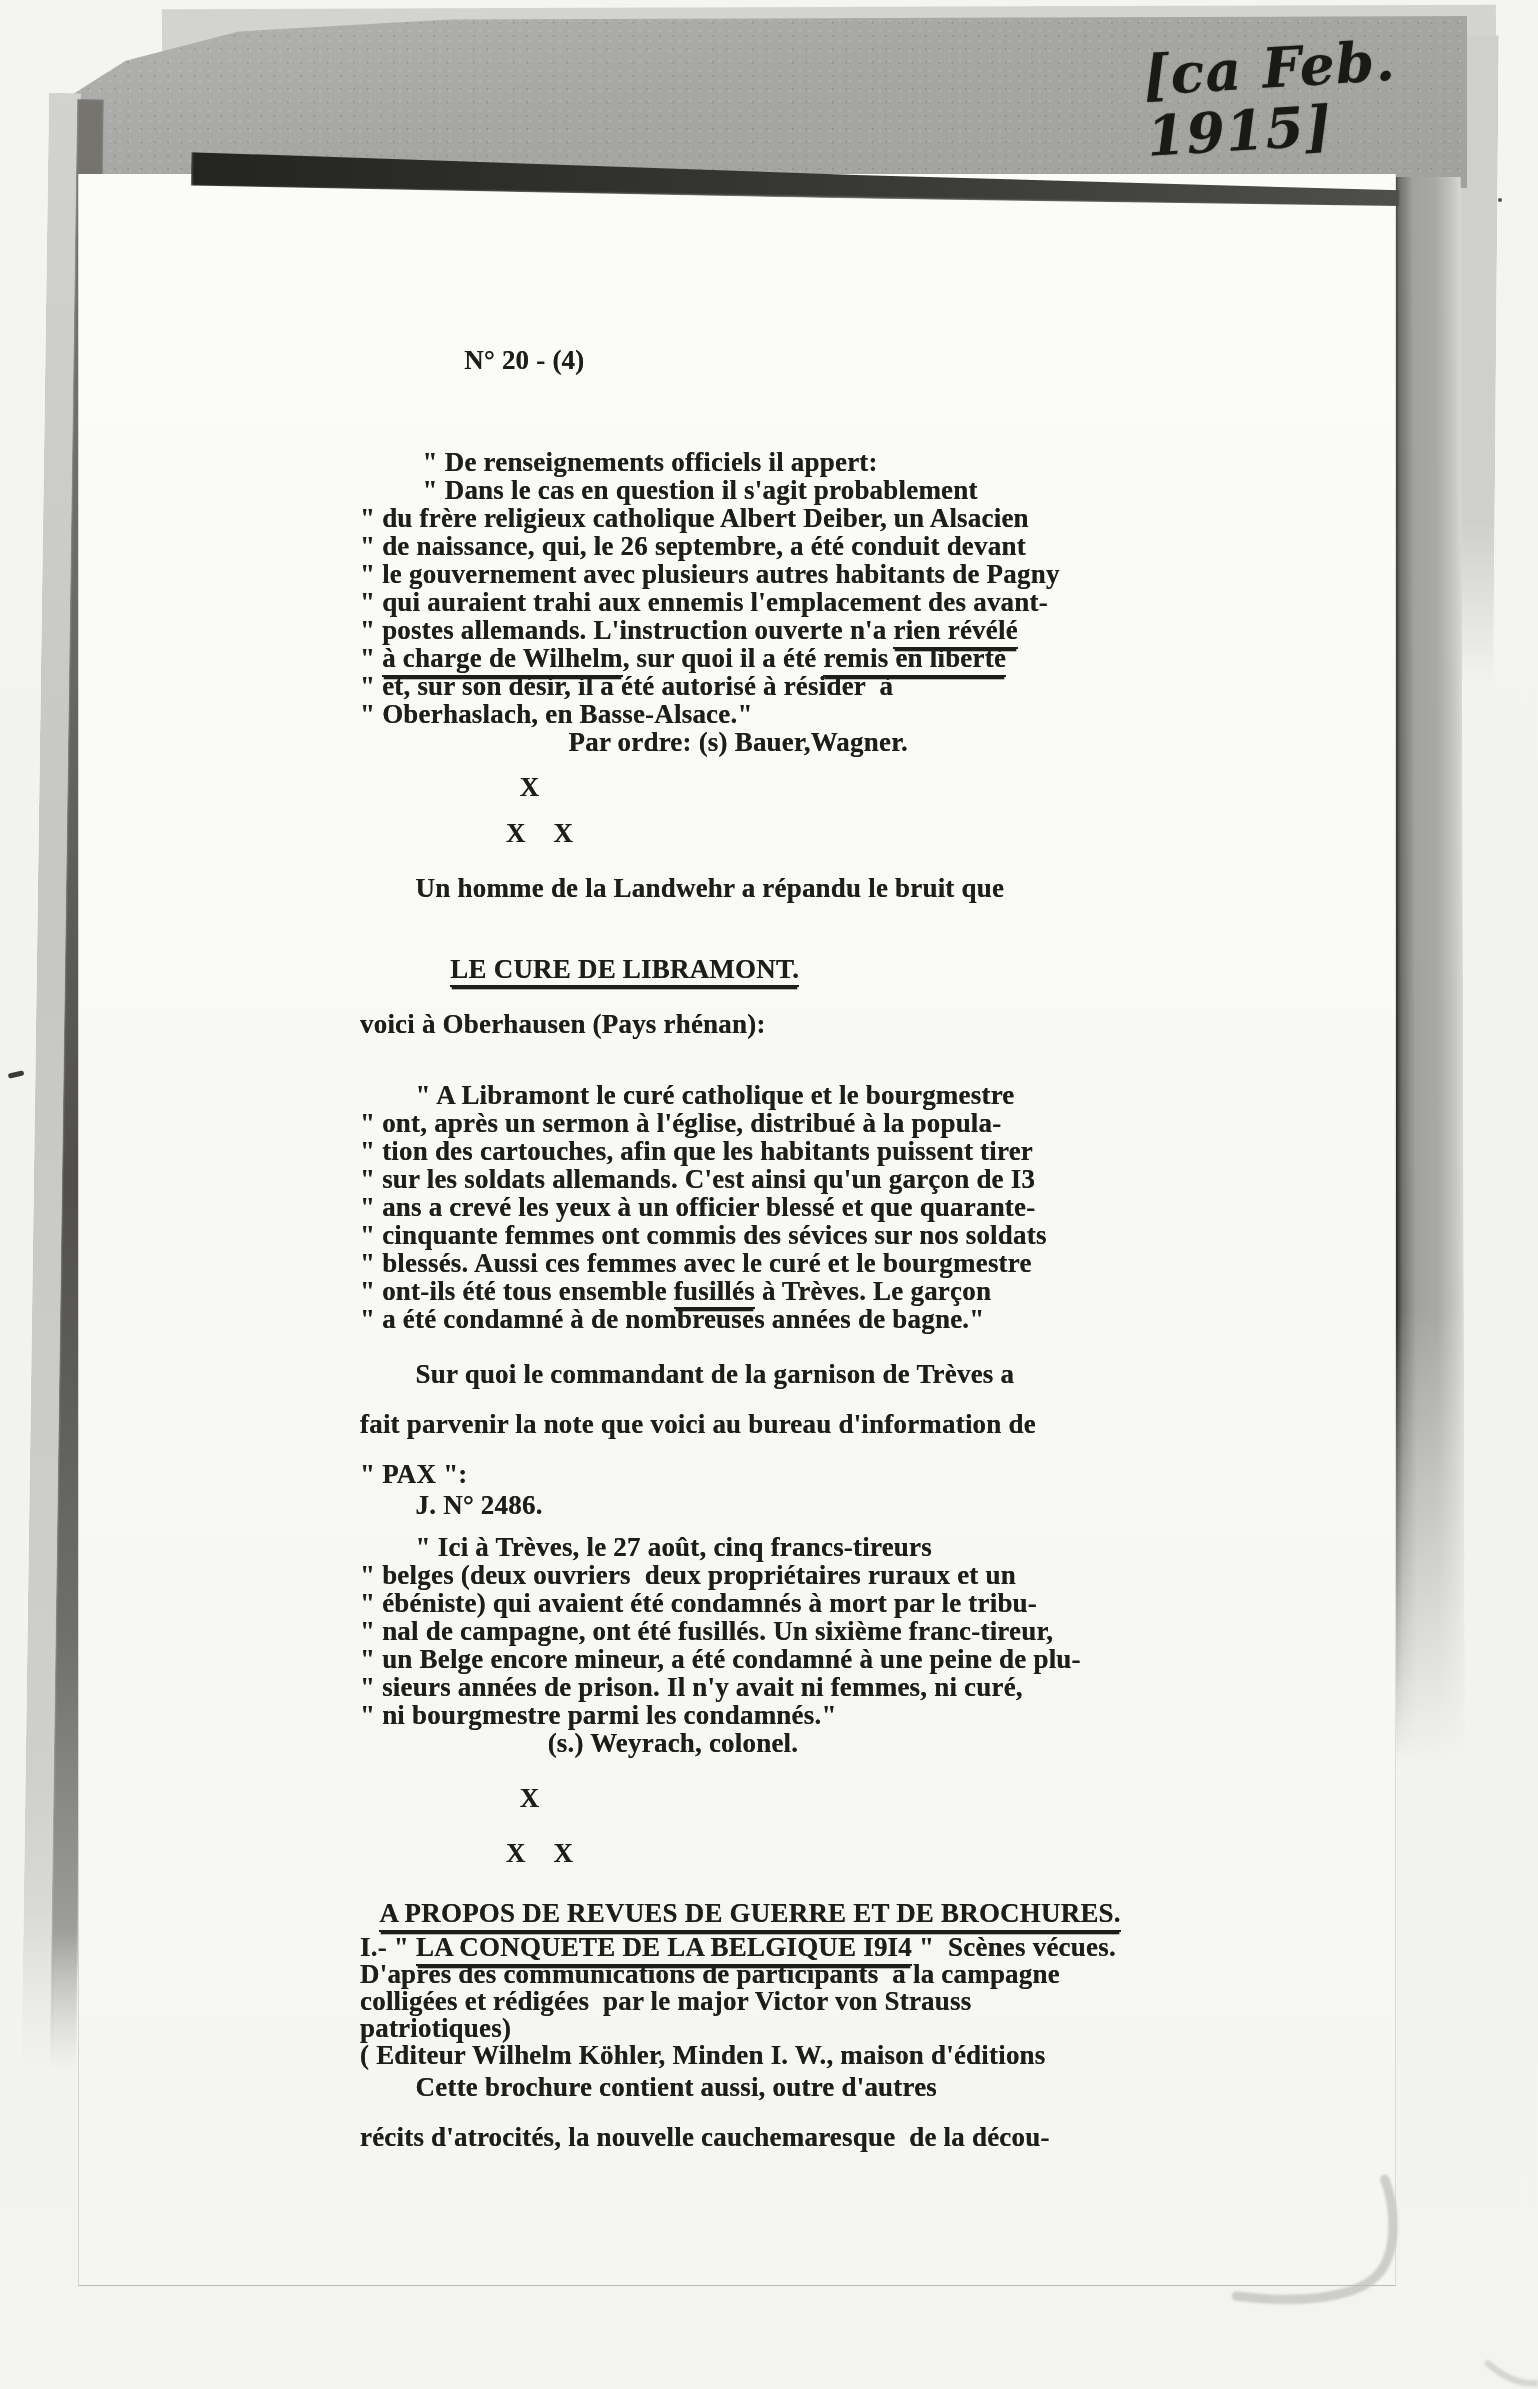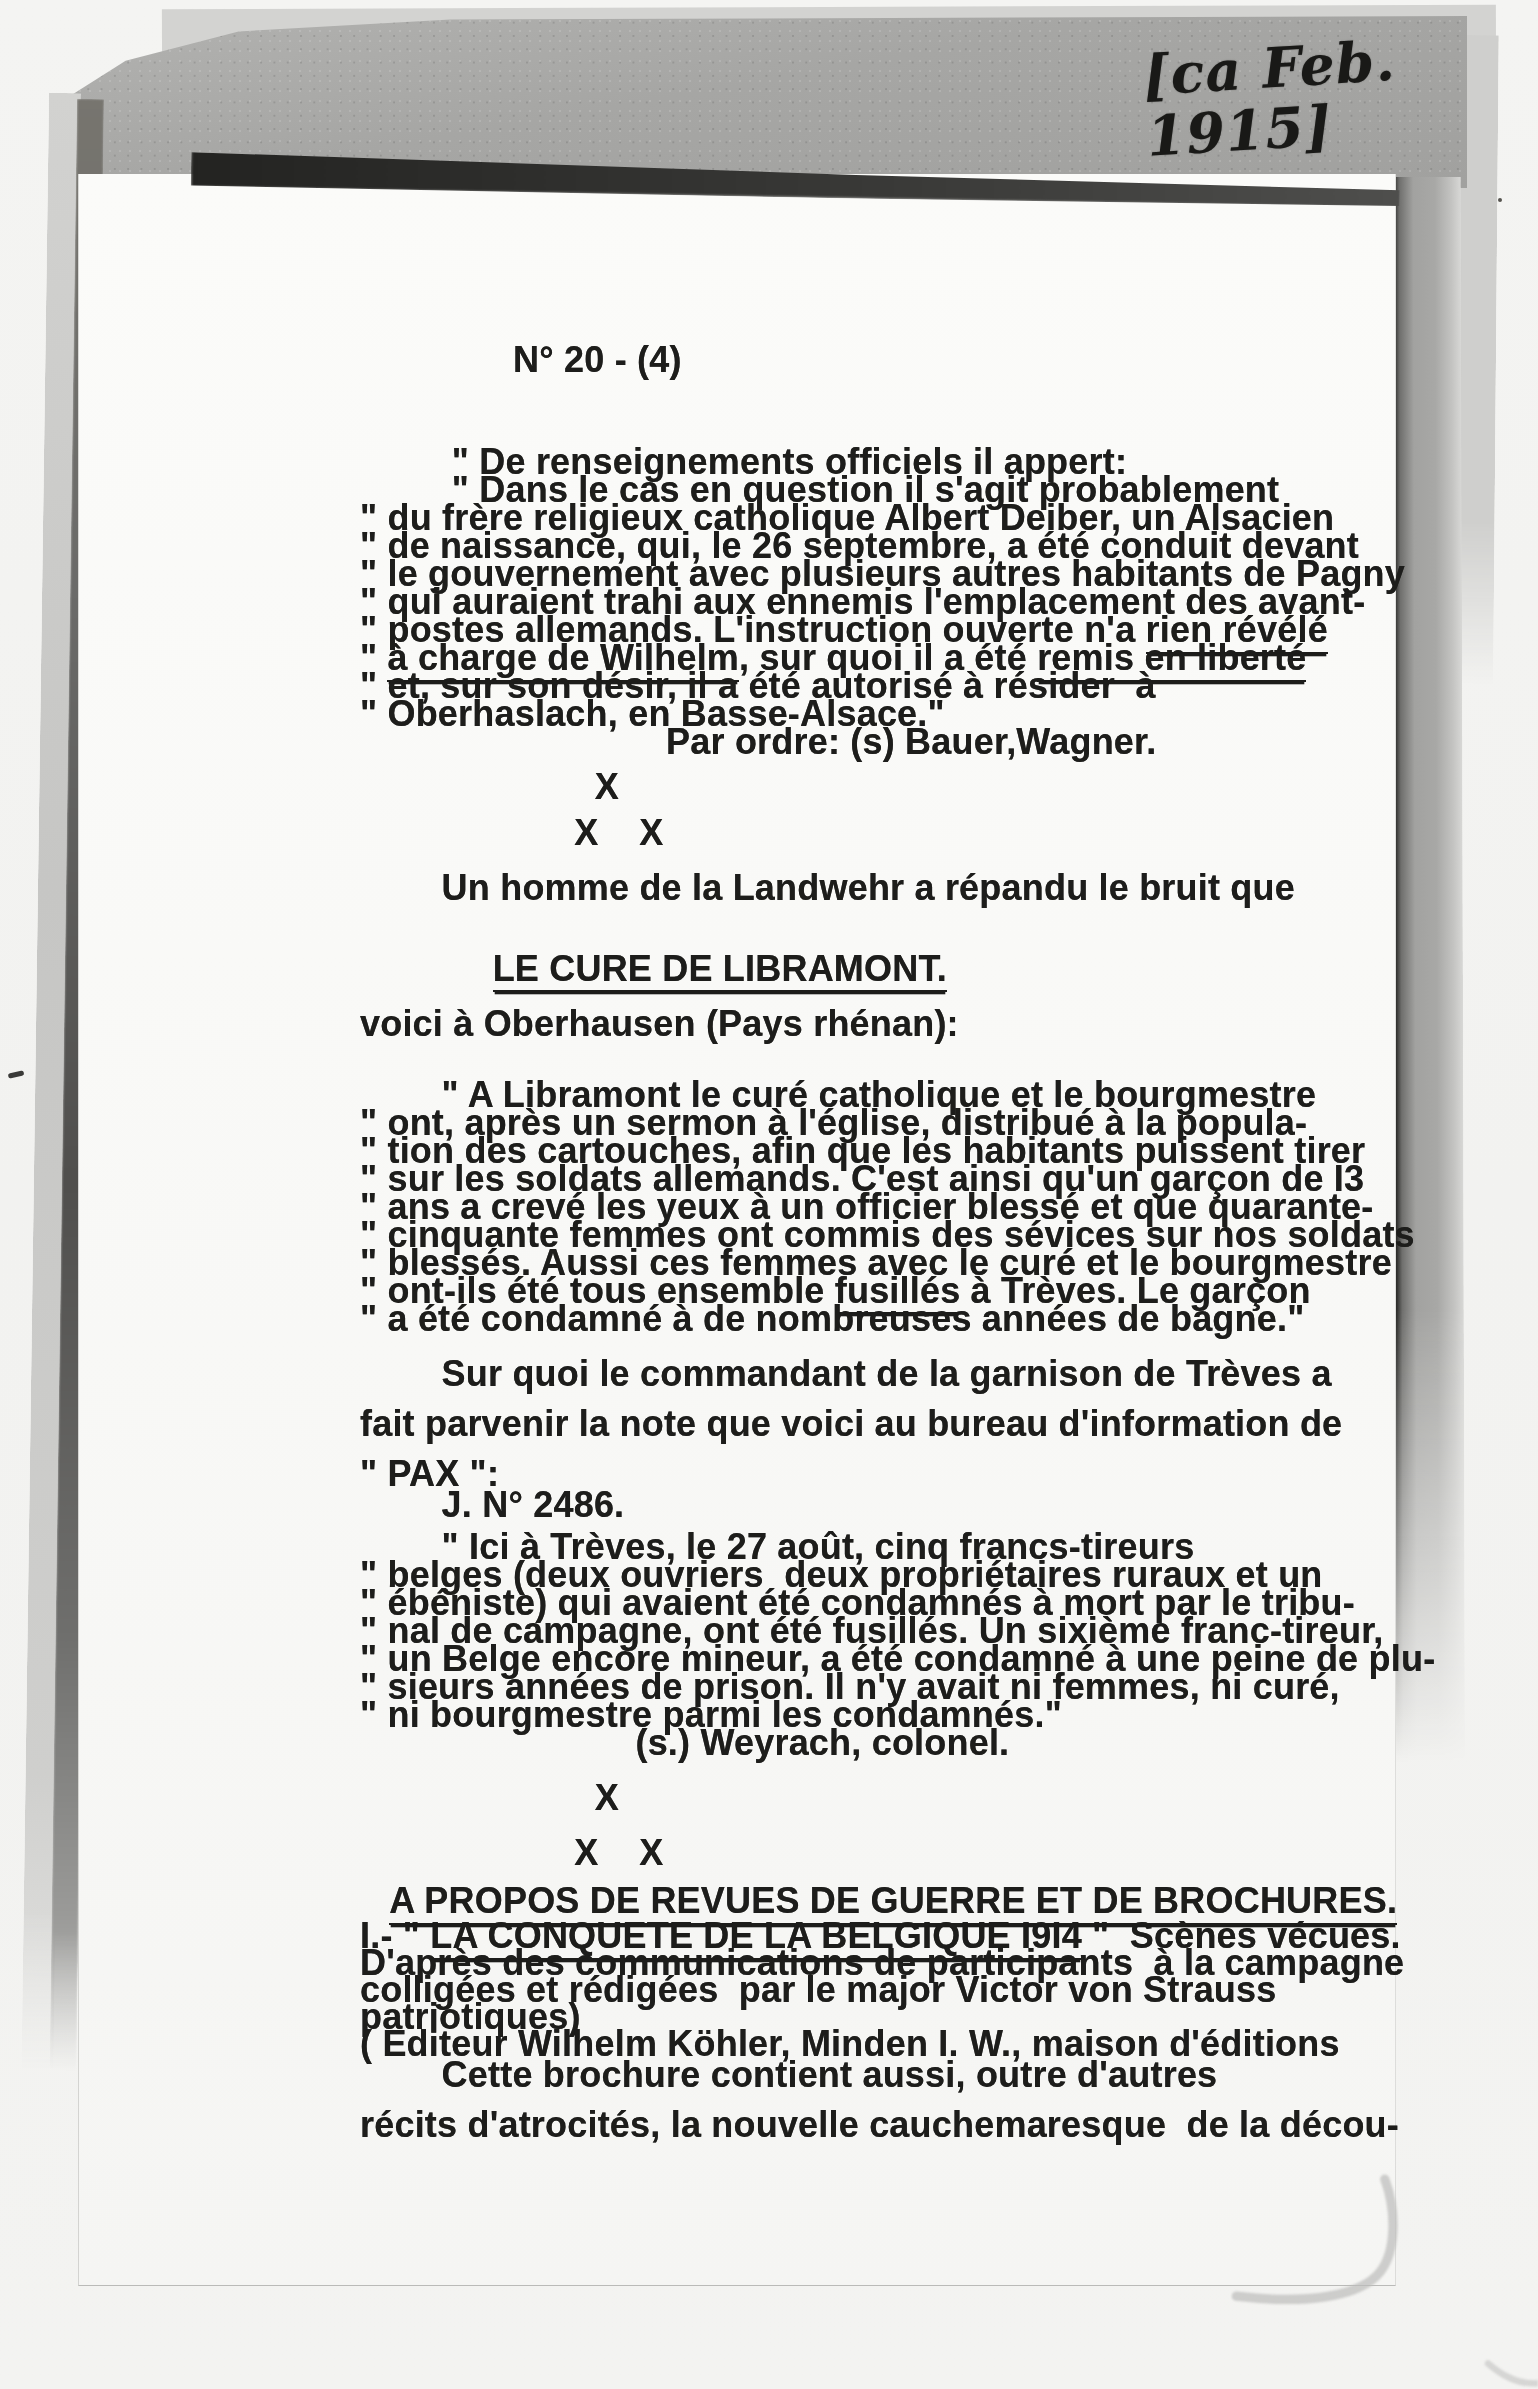--- a/index.html
+++ b/index.html
@@ -60,31 +60,31 @@
   
   .page{
     position:absolute; left:78px; top:174px; width:1316px; height:2111px;
     background:linear-gradient(180deg,#fbfbf9,#f8f8f6 55%,#f5f5f3);
     border-left:1.2px solid rgba(110,110,108,0.25);
     border-bottom:1.2px solid rgba(90,90,88,0.4);
     border-right:0.6px solid rgba(120,120,118,0.2);
   }
   .typed{
     position:absolute; left:281px; top:172px;
-    font-family:Liberation Sans, sans-serif;
-    font-size:36px; line-height:28px; font-weight:700;
+    font-family:Liberation Serif, serif;
+    font-size:27px; line-height:28px; font-weight:700;
     color:#1d1d1b; letter-spacing:0.2px;
     text-shadow:0 0 0.6px rgba(30,30,28,0.75);
   }
   .line{white-space:pre; min-height:28px;}
   .kind-block .line{line-height:27px; min-height:27px;}
   .ul{border-bottom:2.3px solid currentColor; box-shadow:0 4px 0 -1.7px currentColor; padding-bottom:1.7px;}
   .gap-a{margin-top:3.5px}.gap-b{margin-top:7px}.gap-c{margin-top:14px}
   .gap-d{margin-top:17.4px}.gap-e{margin-top:22px}.gap-f{margin-top:27px}
-  .gap-g{margin-top:20px}.gap-h{margin-top:43px}.gap-i{margin-top:53px}
+  .gap-g{margin-top:32px}.gap-h{margin-top:43px}.gap-i{margin-top:53px}
   .gap-j{margin-top:74px}
   
   .annotation{
     position:absolute; left:1145px; top:36px; width:325px;
     font-family:"DejaVu Serif","Liberation Serif",serif;
     font-style:italic; font-weight:700; font-size:55px; line-height:1.1;
     color:#191917; transform:rotate(-3.5deg); letter-spacing:1.2px;
     text-shadow:0 0 1.2px rgba(20,20,18,0.5);
   }
   

